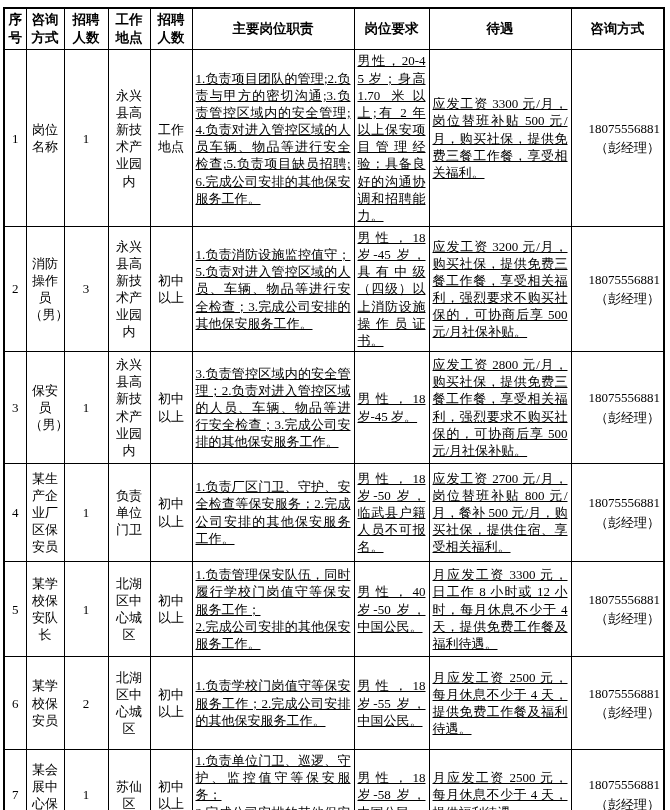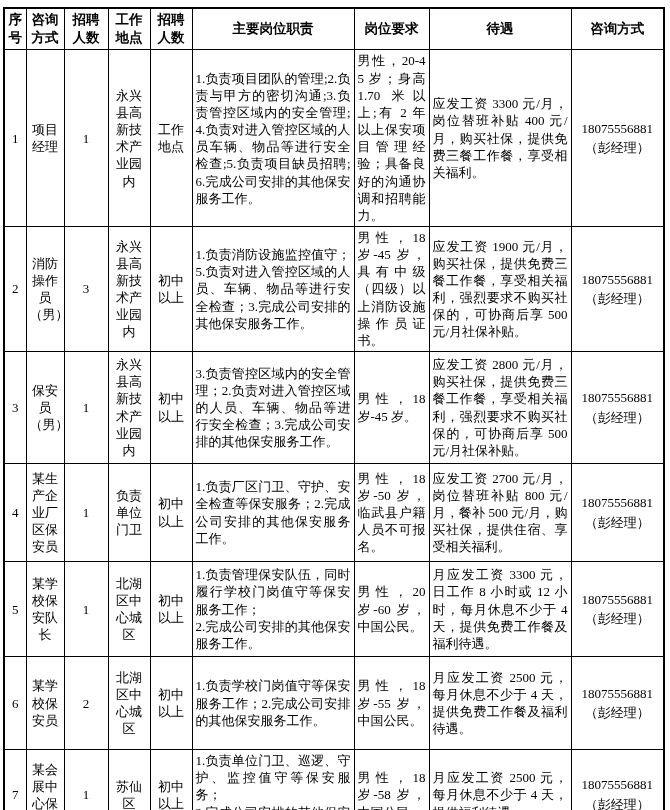--- a/index.html
+++ b/index.html
@@ -38,29 +38,30 @@
   td {
     font-size: 13px;
     line-height: 1.32;
     vertical-align: middle;
   }
   td.c-center { text-align: center; }
   td.c-just {
     text-align: justify;
     text-align-last: left;
     white-space: pre-line;
+    text-decoration: underline;
   }
   tbody tr:nth-child(1) { height: 162px; }
   tbody tr:nth-child(2) { height: 110px; }
   tbody tr:nth-child(3) { height: 112px; }
   tbody tr:nth-child(4) { height: 98px; }
   tbody tr:nth-child(5) { height: 95px; }
   tbody tr:nth-child(6) { height: 93px; }
   tbody tr:nth-child(7) { height: 89px; }
-  .contact-line { text-align: center; line-height: 1.5; }
+  .contact-line { text-align: right; line-height: 1.5; }
 </style>
 </head>
 <body>
 
 <table class="job-table">
   <colgroup>
     <col style="width:22px">
       <col style="width:38px">
       <col style="width:44px">
     <col style="width:42px">
@@ -79,41 +80,41 @@
       <th>招聘人数</th>
       <th>主要岗位职责</th>
       <th>岗位要求</th>
       <th>待遇</th>
       <th>咨询方式</th>
     </tr>
   </thead>
   <tbody>
       <tr>
         <td class="c-center">1</td>
-        <td class="c-center">项目经理</td>
+        <td class="c-center">岗位名称</td>
         <td class="c-center">1</td>
         <td class="c-center">永兴县高新技术产业园内</td>
         <td class="c-center">工作地点</td>
         <td class="c-just">1.负责项目团队的管理;2.负责与甲方的密切沟通;3.负责管控区域内的安全管理;4.负责对进入管控区域的人员车辆、物品等进行安全检查;5.负责项目缺员招聘;6.完成公司安排的其他保安服务工作。</td>
         <td class="c-just">男性，20-45 岁；身高 1.70 米以上;有 2 年以上保安项目管理经验；具备良好的沟通协调和招聘能力。</td>
-        <td class="c-just">应发工资 3300 元/月，岗位替班补贴 400 元/月，购买社保，提供免费三餐工作餐，享受相关福利。</td>
+        <td class="c-just">应发工资 3300 元/月，岗位替班补贴 500 元/月，购买社保，提供免费三餐工作餐，享受相关福利。</td>
         <td class="c-center">
           <div class="contact-line">18075556881</div>
           <div class="contact-line">（彭经理）</div>
         </td>
       </tr>
       <tr>
         <td class="c-center">2</td>
         <td class="c-center">消防操作员（男）</td>
         <td class="c-center">3</td>
         <td class="c-center">永兴县高新技术产业园内</td>
         <td class="c-center">初中以上</td>
         <td class="c-just">1.负责消防设施监控值守；5.负责对进入管控区域的人员、车辆、物品等进行安全检查；3.完成公司安排的其他保安服务工作。</td>
         <td class="c-just">男性，18 岁-45 岁，具有中级（四级）以上消防设施操作员证书。</td>
-        <td class="c-just">应发工资 1900 元/月，购买社保，提供免费三餐工作餐，享受相关福利，强烈要求不购买社保的，可协商后享 500 元/月社保补贴。</td>
+        <td class="c-just">应发工资 3200 元/月，购买社保，提供免费三餐工作餐，享受相关福利，强烈要求不购买社保的，可协商后享 500 元/月社保补贴。</td>
         <td class="c-center">
           <div class="contact-line">18075556881</div>
           <div class="contact-line">（彭经理）</div>
         </td>
       </tr>
       <tr>
         <td class="c-center">3</td>
         <td class="c-center">保安员（男）</td>
         <td class="c-center">1</td>
         <td class="c-center">永兴县高新技术产业园内</td>
@@ -141,21 +142,21 @@
         </td>
       </tr>
       <tr>
         <td class="c-center">5</td>
         <td class="c-center">某学校保安队长</td>
         <td class="c-center">1</td>
         <td class="c-center">北湖区中心城区</td>
         <td class="c-center">初中以上</td>
         <td class="c-just">1.负责管理保安队伍，同时履行学校门岗值守等保安服务工作；
 2.完成公司安排的其他保安服务工作。</td>
-        <td class="c-just">男性，20 岁-60 岁，中国公民。</td>
+        <td class="c-just">男性，40 岁-50 岁，中国公民。</td>
         <td class="c-just">月应发工资 3300 元，日工作 8 小时或 12 小时，每月休息不少于 4 天，提供免费工作餐及福利待遇。</td>
         <td class="c-center">
           <div class="contact-line">18075556881</div>
           <div class="contact-line">（彭经理）</div>
         </td>
       </tr>
       <tr>
         <td class="c-center">6</td>
         <td class="c-center">某学校保安员</td>
         <td class="c-center">2</td>

